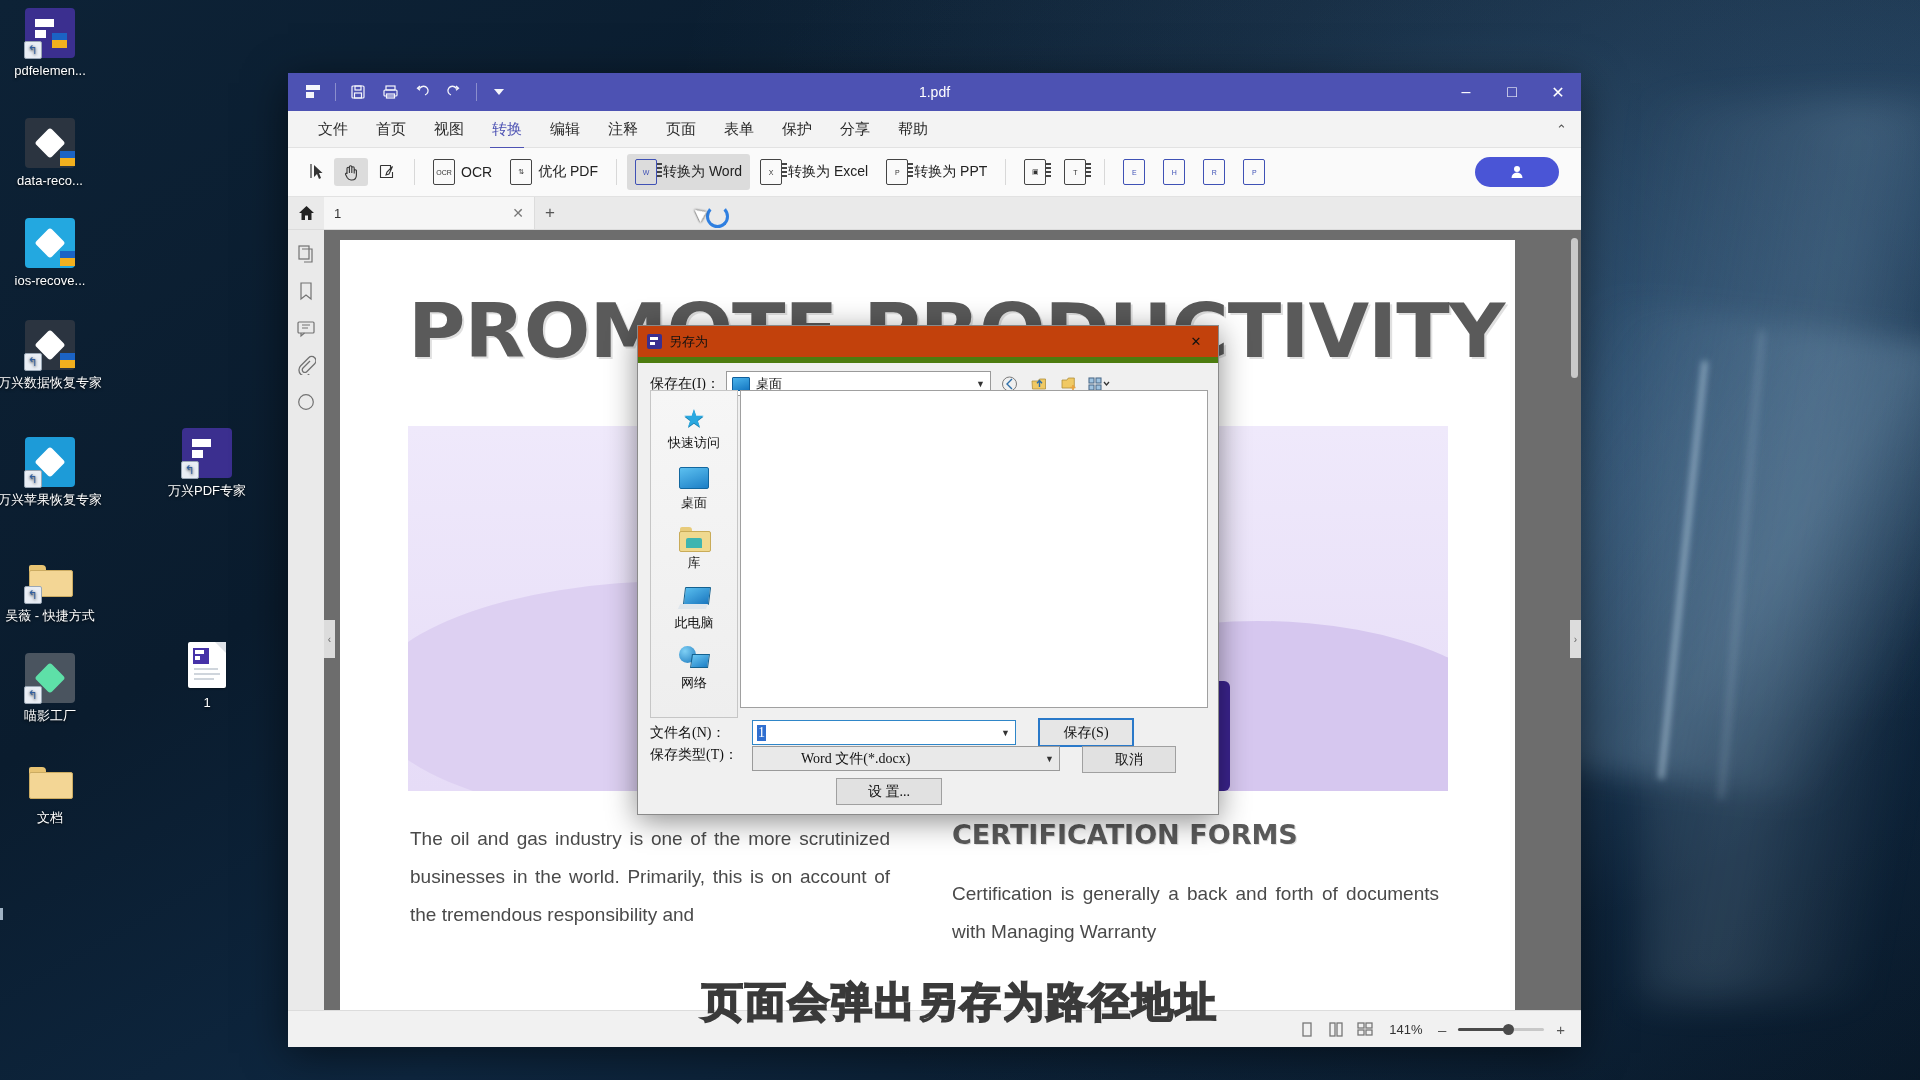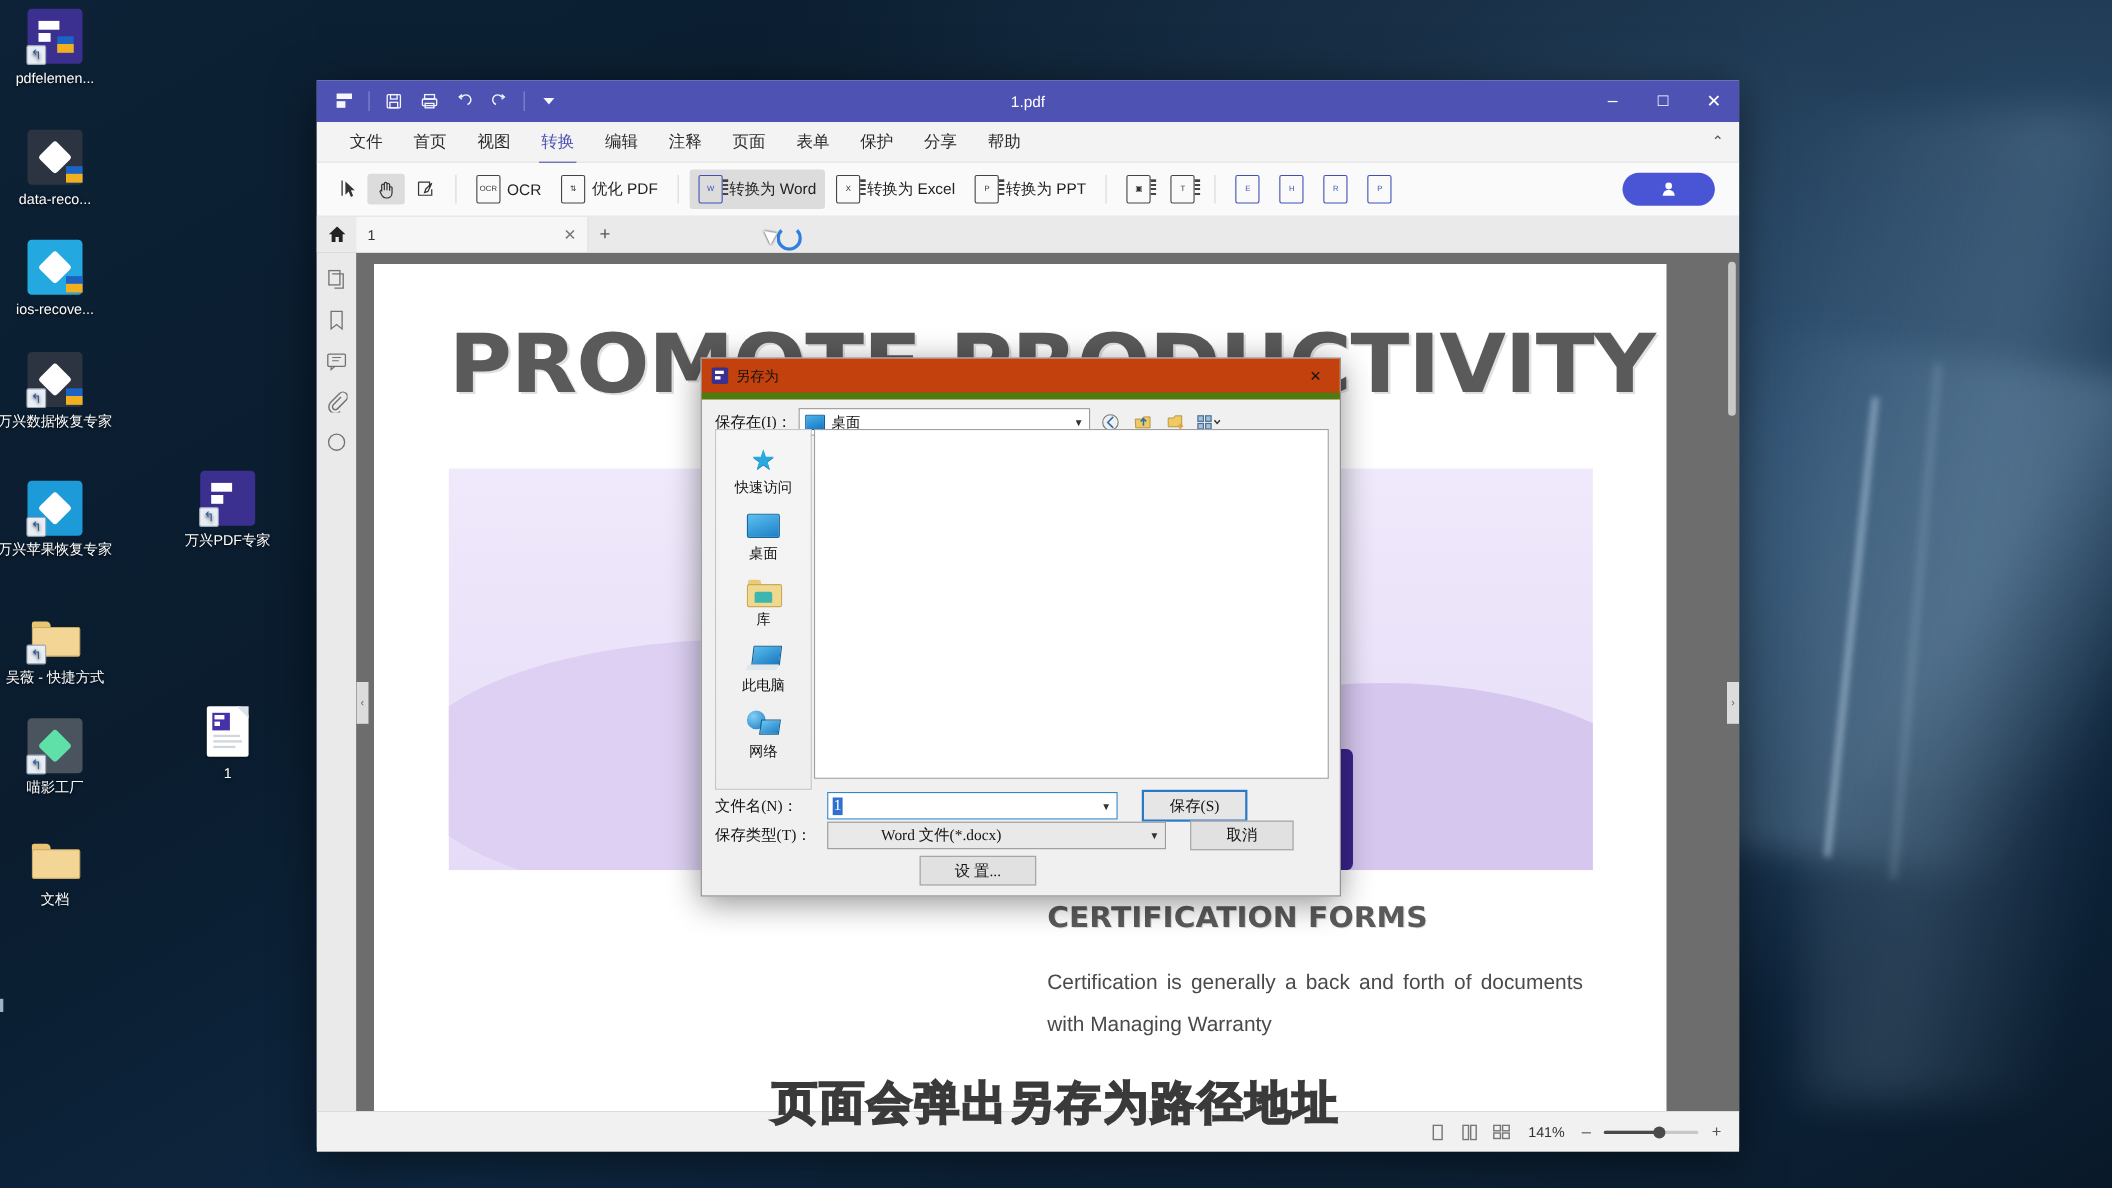--- a/index.html
+++ b/index.html
@@ -186,21 +186,21 @@
   .pcico .scr{position:absolute;left:5px;top:0;width:24px;height:16px;background:linear-gradient(150deg,#58bdee,#1b77bf);
         border:1px solid #13608f;transform:skewX(-7deg);border-radius:1px;}
   .pcico .base{position:absolute;left:0;bottom:0;width:28px;height:5px;background:#dfe6ec;transform:skewX(-25deg);}
   .netico{width:30px;height:24px;position:relative;}
   .netico .globe{position:absolute;left:0;top:0;width:17px;height:17px;border-radius:50%;
         background:radial-gradient(circle at 35% 30%,#7fd0f5,#1a78bd);}
   .netico .mon{position:absolute;right:0;bottom:2px;width:16px;height:12px;
         background:linear-gradient(150deg,#6ac6f2,#1d7fc6);border:1px solid #14618f;transform:skewX(-8deg);}
 
   .row-fn{position:absolute;left:12px;top:392px;width:556px;display:flex;align-items:center;gap:6px;}
-  .row-ft{position:absolute;left:12px;top:420px;width:556px;display:flex;align-items:center;gap:6px;}
+  .row-ft{position:absolute;left:12px;top:420px;width:556px;display:flex;gap:6px;}
   .fld{height:23px;border:1px solid #9a9a9a;background:#fff;display:flex;align-items:center;padding-left:4px;
        font-family:"Liberation Serif","DejaVu Serif",serif;font-size:14px;}
   .fld.readonly{background:#e9e9e9;}
   .fld .arrow{margin-left:auto;width:19px;display:flex;align-items:center;justify-content:center;font-size:9px;color:#333;}
   .selchar{background:#2f6fd0;color:#fff;padding:0 1px;}
   .btn{height:25px;min-width:92px;border:1px solid #a0a0a0;background:#e1e1e1;display:flex;align-items:center;
        justify-content:center;cursor:pointer;font-family:"Liberation Serif","DejaVu Serif",serif;font-size:14px;}
   .btn.default{border:2px solid #2a79c9;background:#e6e6e6;}
   .btn-settings{position:absolute;left:198px;top:452px;width:104px;height:25px;}
 
@@ -518,20 +518,21 @@
               <div class="p-legs" style="left:36px;background:#3c2490;"></div>
             </div>
             <div class="person" style="left:310px;bottom:0;">
               <div style="position:absolute;left:4px;bottom:100px;width:36px;height:58px;background:#7e6bd6;border-radius:8px;"></div>
               <div style="position:absolute;left:12px;bottom:158px;width:24px;height:24px;background:#f0b08a;border-radius:50%;"></div>
               <div class="p-legs" style="left:6px;height:100px;background:#2d2060;"></div>
               <div class="p-legs" style="left:28px;height:100px;background:#2d2060;"></div>
             </div>
             <div class="credit">Designed by Freepik</div>
           </div>
+          <div class="col-left">The oil and gas industry is one of the more scrutinized businesses in the world. Primarily, this is on account of the tremendous responsibility and</div>
           <div class="col-right-h">CERTIFICATION FORMS</div>
           <div class="col-right">Certification is generally a back and forth of documents with Managing Warranty</div>
         </div>
         <div class="vscroll"></div>
         <div class="sidehandle sh-l">‹</div>
         <div class="sidehandle sh-r">›</div>
       </div>
     </div>
 
     <div class="statusbar">

